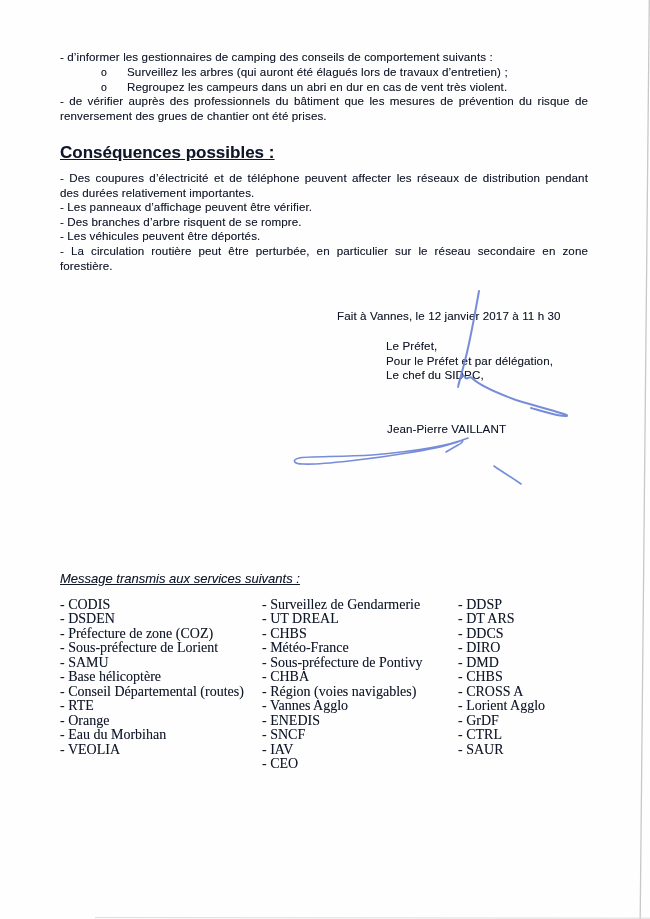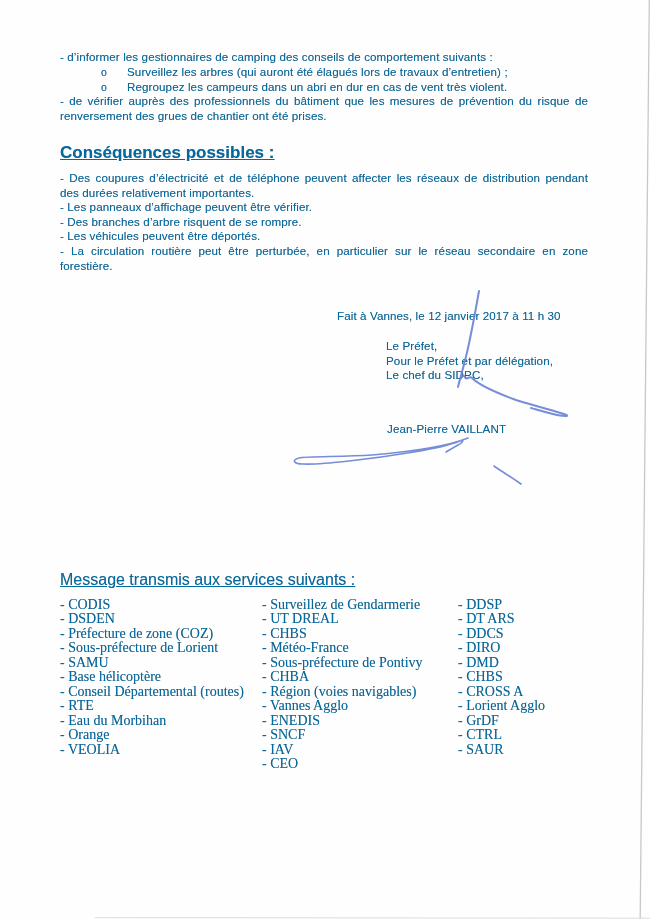--- a/index.html
+++ b/index.html
@@ -2,21 +2,21 @@
 <html><head>
 <meta charset="utf-8">
 <style>
   html, body { margin: 0; padding: 0; background: #e9e9e9; }
   .page {
     position: relative;
     width: 650px;
     height: 919px;
     background: #fefefe;
     font-family: "Liberation Sans", "DejaVu Sans", sans-serif;
-    color: #0369a1;
+    color: #0f172a;
     overflow: hidden;
     text-shadow: 0 0 0.5px rgba(70,70,70,0.45);
   }
   .abs { position: absolute; }
   .body-text {
     font-size: 11.6px;
     line-height: 14.8px;
     letter-spacing: 0.1px;
   }
   .line { white-space: nowrap; }
@@ -27,23 +27,24 @@
   }
   .bullet-line { white-space: nowrap; padding-left: 41px; }
   .bullet-glyph { display: inline-block; width: 26px; font-size: 10.5px; }
   .heading {
     font-size: 17px;
     font-weight: bold;
     text-decoration: underline;
     white-space: nowrap;
   }
   .dist-heading {
-    font-size: 16px;
+    font-size: 13px;
     text-decoration: underline;
     white-space: nowrap;
+    font-style: italic;
   }
   .svc-col { font-size: 14px; line-height: 14.45px; font-family: Liberation Serif, serif; }
   .svc-col div { white-space: nowrap; }
   svg.overlay { position: absolute; left: 0; top: 0; pointer-events: none; }
   .sig-stroke { fill: none; stroke: #6b83d6; stroke-linecap: round; stroke-linejoin: round; opacity: 0.92; }
 </style>
 </head>
 <body>
 
 <div class="page">
@@ -104,22 +105,22 @@
   <div class="abs svc-col" style="left:60px; top:598px; width:200px;">
 
   <div>- CODIS</div>
       <div>- DSDEN</div>
       <div>- Préfecture de zone (COZ)</div>
       <div>- Sous-préfecture de Lorient</div>
       <div>- SAMU</div>
       <div>- Base hélicoptère</div>
       <div>- Conseil Départemental (routes)</div>
       <div>- RTE</div>
+      <div>- Orange</div>
       <div>- Eau du Morbihan</div>
-      <div>- Orange</div>
       <div>- VEOLIA</div>
     </div>
   <div class="abs svc-col" style="left:262px; top:598px; width:195px;">
 
   <div>- Surveillez de Gendarmerie</div>
       <div>- UT DREAL</div>
       <div>- CHBS</div>
       <div>- Météo-France</div>
       <div>- Sous-préfecture de Pontivy</div>
       <div>- CHBA</div>

